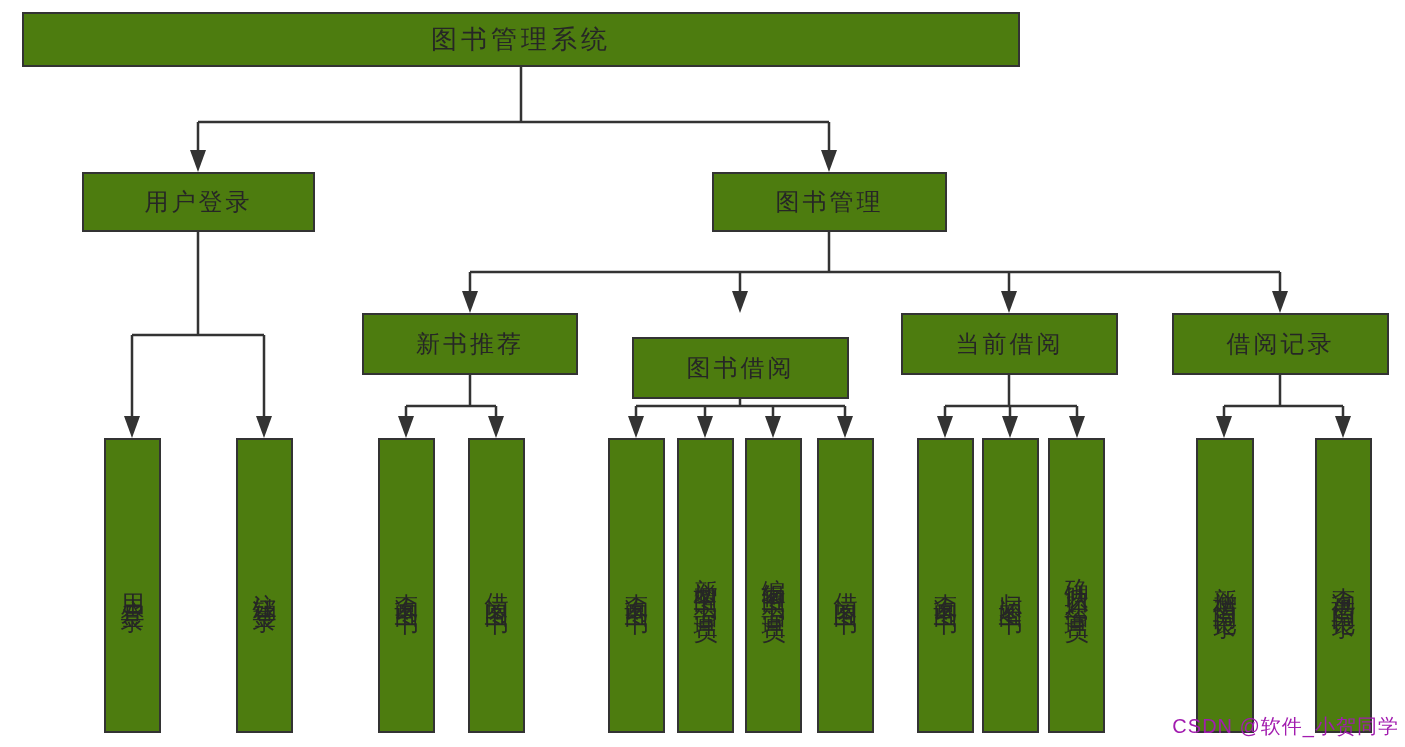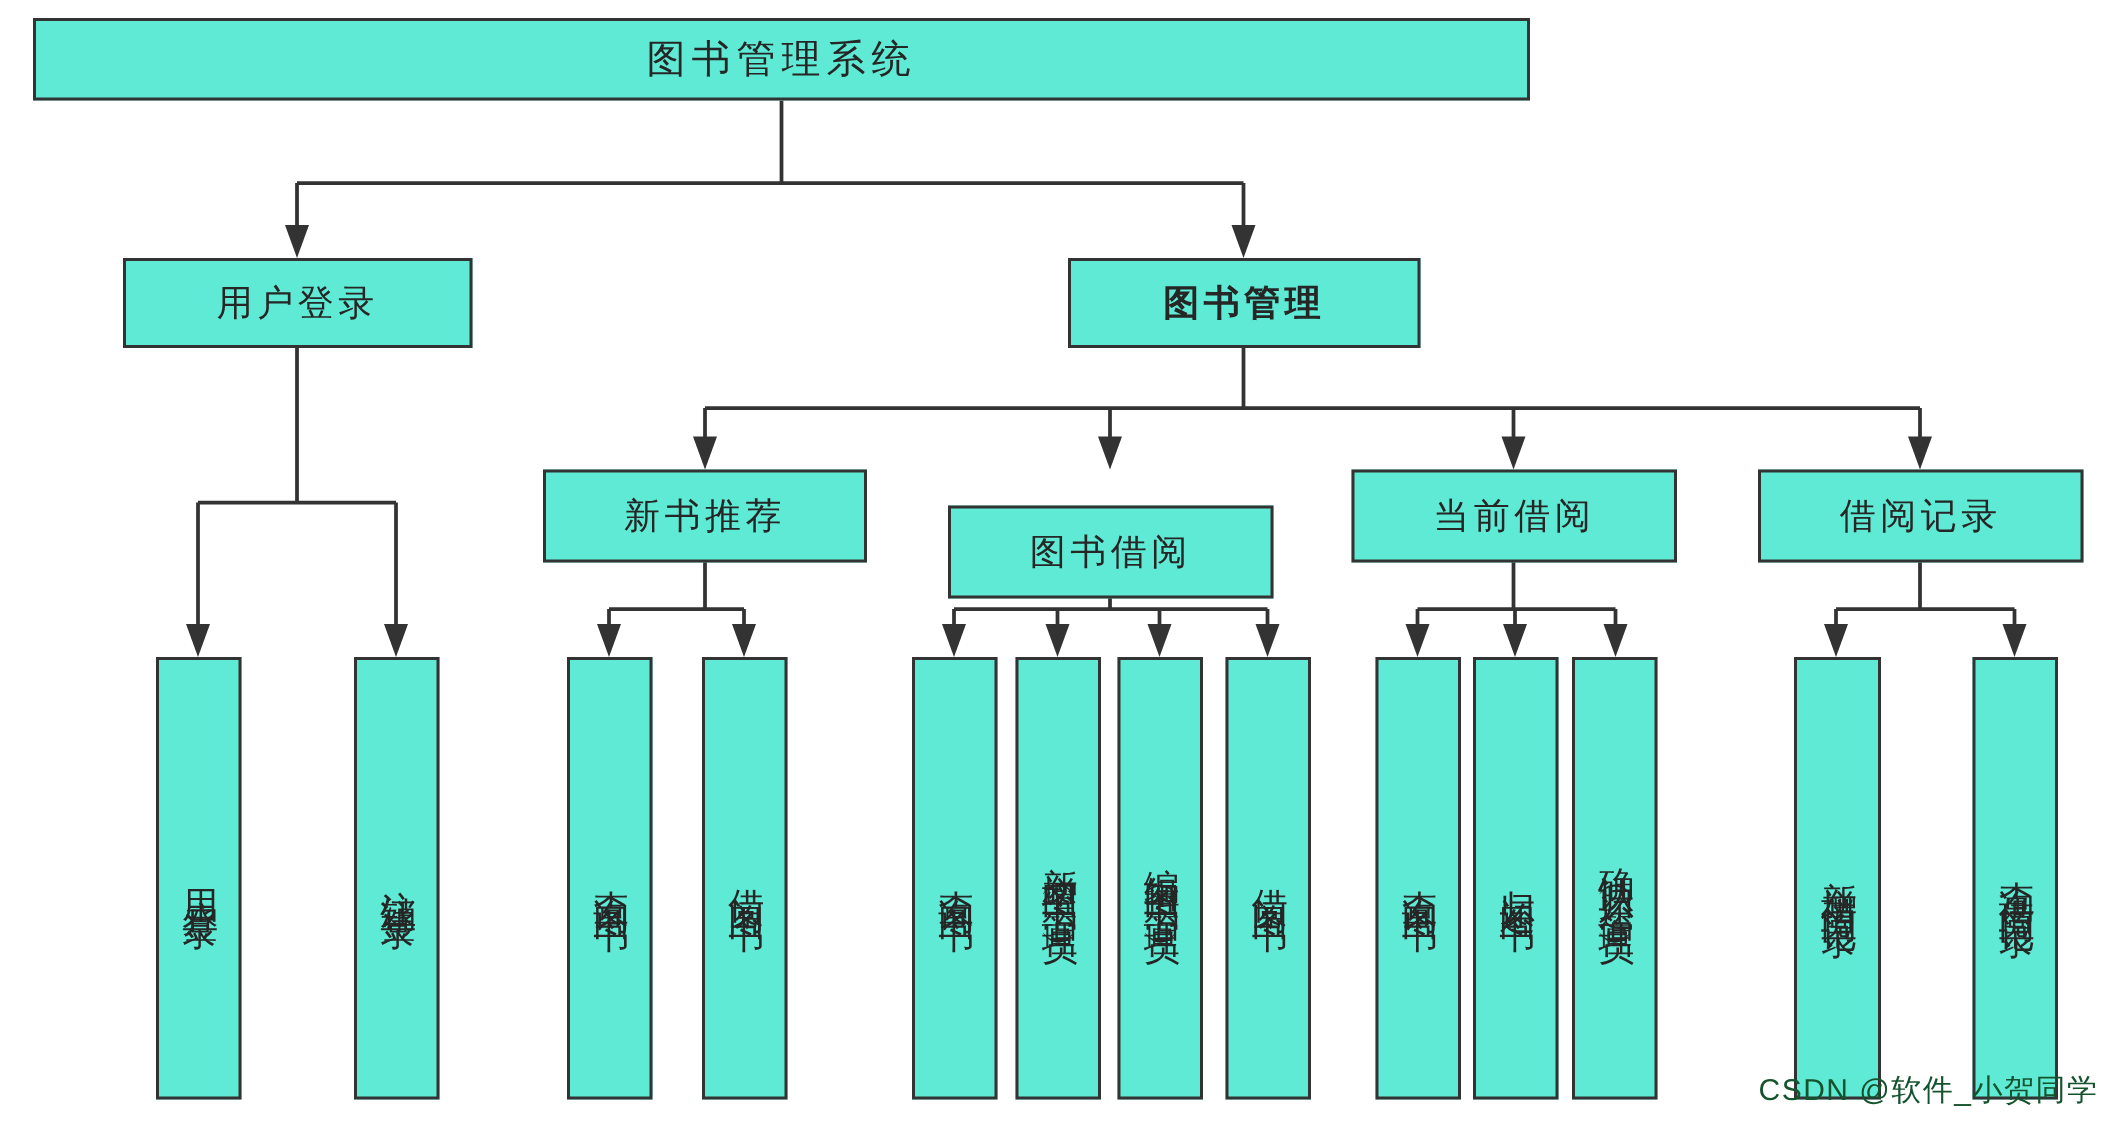--- a/index.html
+++ b/index.html
@@ -17,21 +17,21 @@
   }
   .wires {
     position: absolute;
     left: 0; top: 0;
     width: 1405px;
     height: 747px;
   }
   .node {
     position: absolute;
     box-sizing: border-box;
-    background: #5eead4;
+    background: #4d7c0f;
     border: 2px solid #333333;
     display: flex;
     align-items: center;
     justify-content: center;
     color: #262626;
   }
   .node .lbl {
     white-space: nowrap;
   }
   .root-node .lbl {
@@ -49,21 +49,21 @@
     letter-spacing: 6px;
     white-space: normal;
     line-height: 1;
   }
   .watermark {
     position: absolute;
     right: 6px;
     bottom: 7px;
     font-size: 20px;
     letter-spacing: 1px;
-    color: #14532d;
+    color: #a21caf;
   }
 </style>
 </head>
 <body>
 
 <div class="canvas">
 
   <svg class="wires" viewBox="0 0 1405 747" xmlns="http://www.w3.org/2000/svg">
     <g stroke="#333333" stroke-width="2.5" fill="none">
 
@@ -104,21 +104,21 @@
     </g>
   </svg>
 
   <div class="node root-node" style="left:22px; top:12px; width:998px; height:55px;">
     <span class="lbl">图书管理系统</span>
   </div>
 
   <div class="node branch-node" style="left:82px; top:172px; width:233px; height:60px;">
     <span class="lbl">用户登录</span>
   </div>
-  <div class="node branch-node" style="left:712px; top:172px; width:235px; height:60px;font-weight:bold;">
+  <div class="node branch-node" style="left:712px; top:172px; width:235px; height:60px;">
     <span class="lbl">图书管理</span>
   </div>
 
   <div class="node branch-node" style="left:362px; top:313px; width:216px; height:62px;">
     <span class="lbl">新书推荐</span>
   </div>
   <div class="node branch-node" style="left:632px; top:313px; width:217px; height:62px;margin-top:24px;">
     <span class="lbl">图书借阅</span>
   </div>
   <div class="node branch-node" style="left:1172px; top:313px; width:217px; height:62px;">

